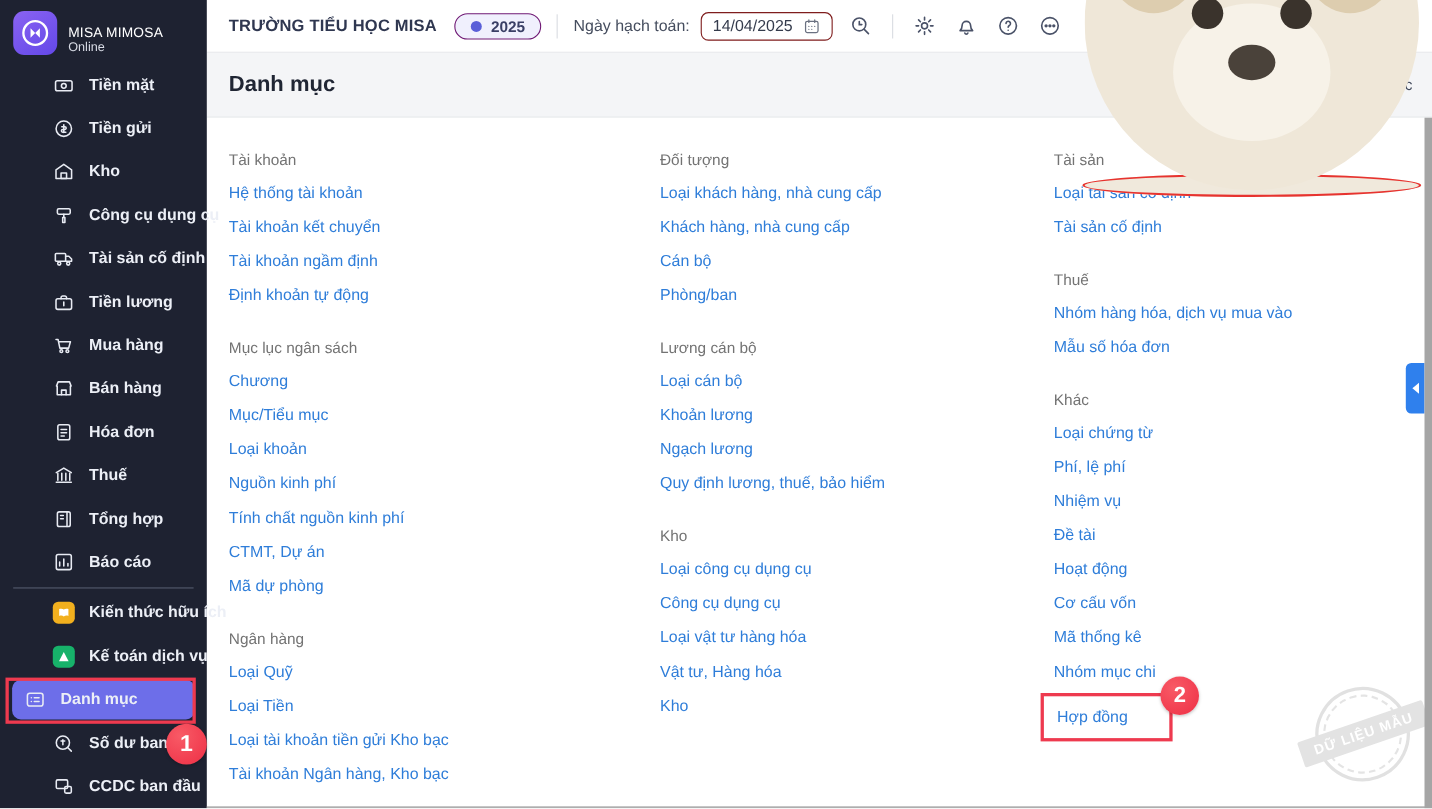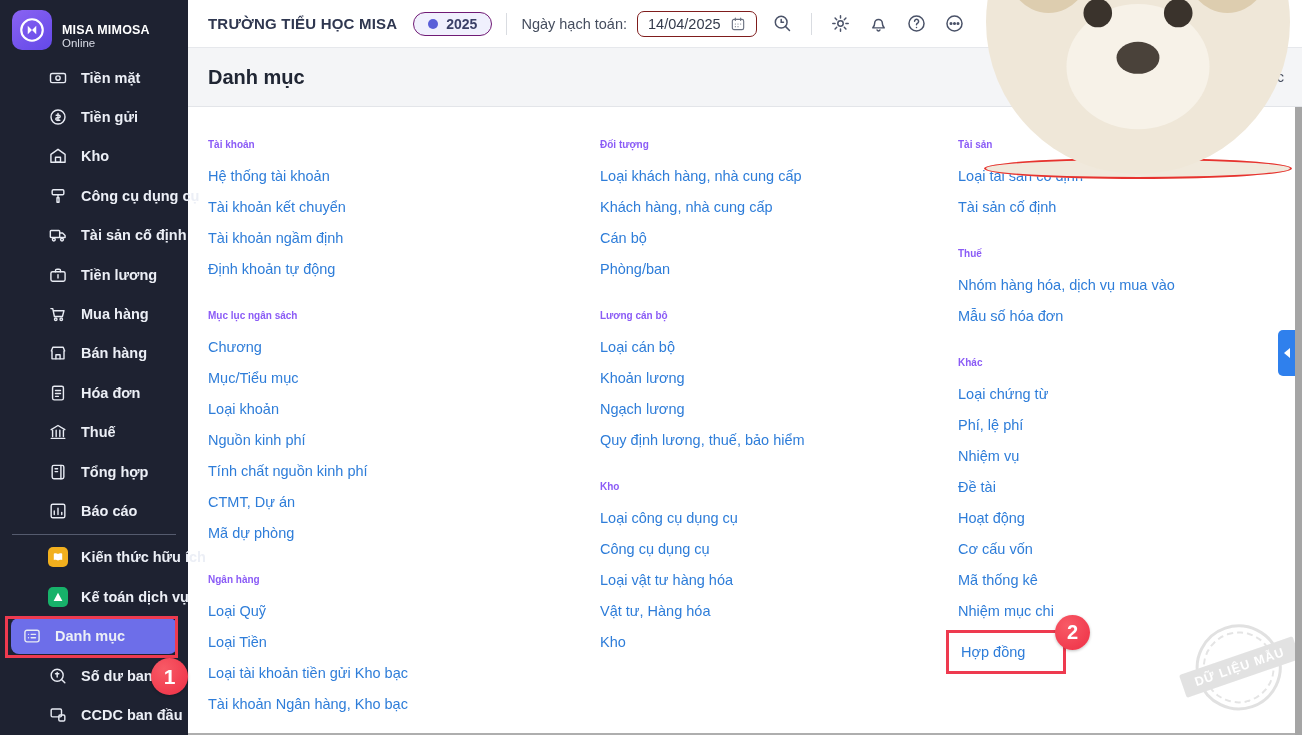--- a/index.html
+++ b/index.html
@@ -7,21 +7,21 @@
   .screen{position:relative;width:1302px;height:735px;overflow:hidden;
           font-family:"Liberation Sans","DejaVu Sans",sans-serif;background:#fff;}
 
   
   .sidebar{position:absolute;left:0;top:0;width:188px;height:735px;background:#1e2231;z-index:2;}
   .brand{display:flex;align-items:center;gap:10px;padding:9px 0 6px 12px;}
   .brand-logo{width:40px;height:40px;border-radius:10px;flex:0 0 auto;
               background:linear-gradient(145deg,#8a63f2,#6348e8);display:flex;align-items:center;justify-content:center;}
   .brand-logo svg{width:30px;height:30px;}
   .brand-text{color:#fff;line-height:1.15;}
-  .brand-name{font-size:12.5px;font-weight:bold;letter-spacing:.2px;margin-top:14px;}
+  .brand-name{font-size:12.5px;font-weight:normal;letter-spacing:.2px;margin-top:14px;}
   .brand-edition{font-size:11.5px;color:#d9dce6;}
   .nav{position:absolute;top:58px;left:0;right:0;}
   .nav-item{display:flex;align-items:center;height:39.4px;padding-left:22px;gap:13px;cursor:pointer;margin-left:26px;}
   .nav-item .icon{width:20px;height:20px;color:#e8ebf3;display:flex;align-items:center;justify-content:center;flex:0 0 auto;}
   .nav-item .icon svg{width:20px;height:20px;}
   .nav-item .tile{width:20px;height:20px;border-radius:5px;display:flex;align-items:center;justify-content:center;flex:0 0 auto;}
   .nav-item .tile svg{width:14px;height:14px;}
   .nav-label{color:#eceff6;font-size:14.5px;font-weight:600;white-space:nowrap;}
   .nav-item.active{background:#6d6ee9;border-radius:8px;margin:2px 11px;height:35.4px;padding-left:11px;}
   .nav-divider{height:1px;background:#555b6e;margin:3px 12px;}
@@ -56,21 +56,21 @@
 
   
   .content{position:absolute;left:188px;top:107px;right:0;bottom:0;background:#fff;
            display:flex;padding:22px 0 0 20px;}
   .col{display:flex;flex-direction:column;}
   .col1{width:392px;}
   .col2{width:358px;}
   .col3{flex:1;}
   .section{display:flex;flex-direction:column;}
   .section + .section{margin-top:16px;}
-  .sec-title{height:31px;display:flex;align-items:center;font-size:10px;font-weight:bold;color:#8b5cf6;}
+  .sec-title{height:31px;display:flex;align-items:center;font-size:14px;font-weight:normal;color:#737373;}
   .link-row{height:31px;display:flex;align-items:center;}
   .link{font-size:14.5px;color:#2e7dd9;text-decoration:none;cursor:pointer;white-space:nowrap;}
   .hl-box{position:relative;margin-top:4px;margin-left:-12px;width:120px;height:44px;
           border:3px solid #ee3a4f;display:flex;align-items:center;padding-left:12px;}
   .step-badge{width:35px;height:35px;border-radius:50%;background:radial-gradient(circle at 35% 30%,#f85a66,#ee2f45);
               color:#fff;font-size:20px;font-weight:bold;display:flex;align-items:center;justify-content:center;
               box-shadow:0 1px 3px rgba(0,0,0,.25);}
   .hl-box .step-badge{position:absolute;top:-18px;right:-27px;}
 
   
@@ -493,21 +493,21 @@
           <div class="link-row">
             <a class="link">Hoạt động</a>
           </div>
           <div class="link-row">
             <a class="link">Cơ cấu vốn</a>
           </div>
           <div class="link-row">
             <a class="link">Mã thống kê</a>
           </div>
           <div class="link-row">
-            <a class="link">Nhiệm mục chi</a>
+            <a class="link">Nhóm mục chi</a>
           </div>
           <div class="hl-box">
             <a class="link">Hợp đồng</a>
             <span class="step-badge">2</span>
           </div>
         </div>
       </div>
     </div>
 
   <div class="anno-box1"></div>

